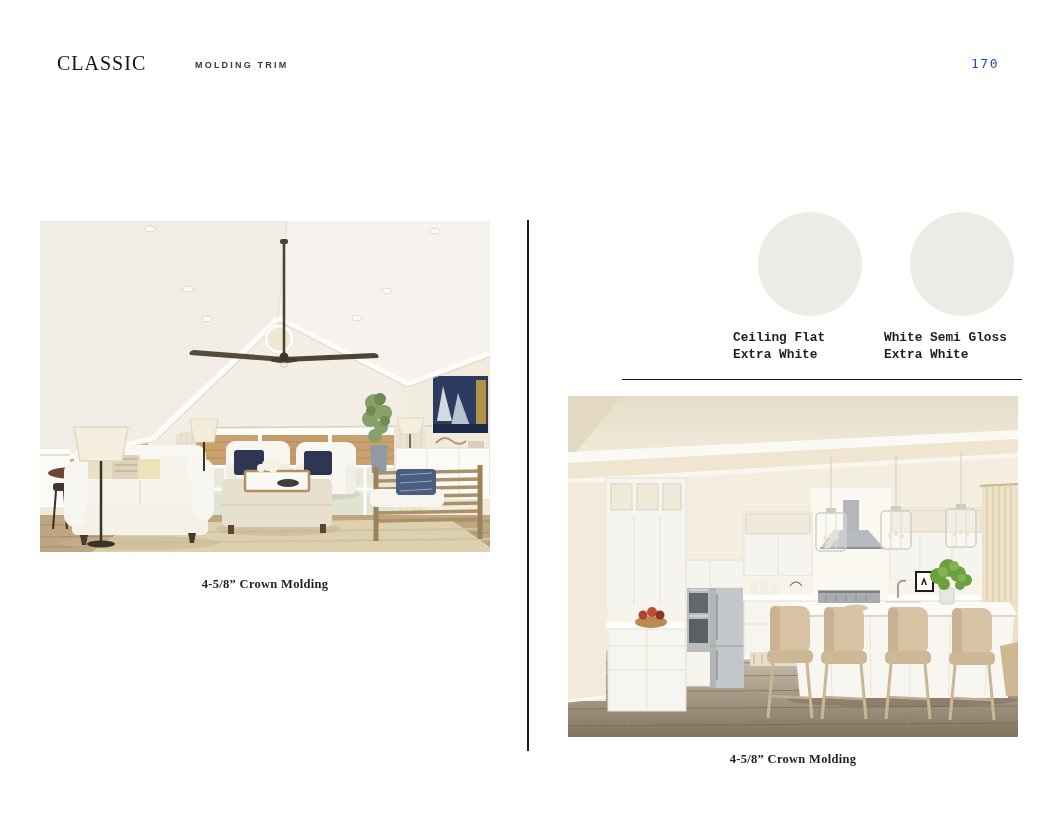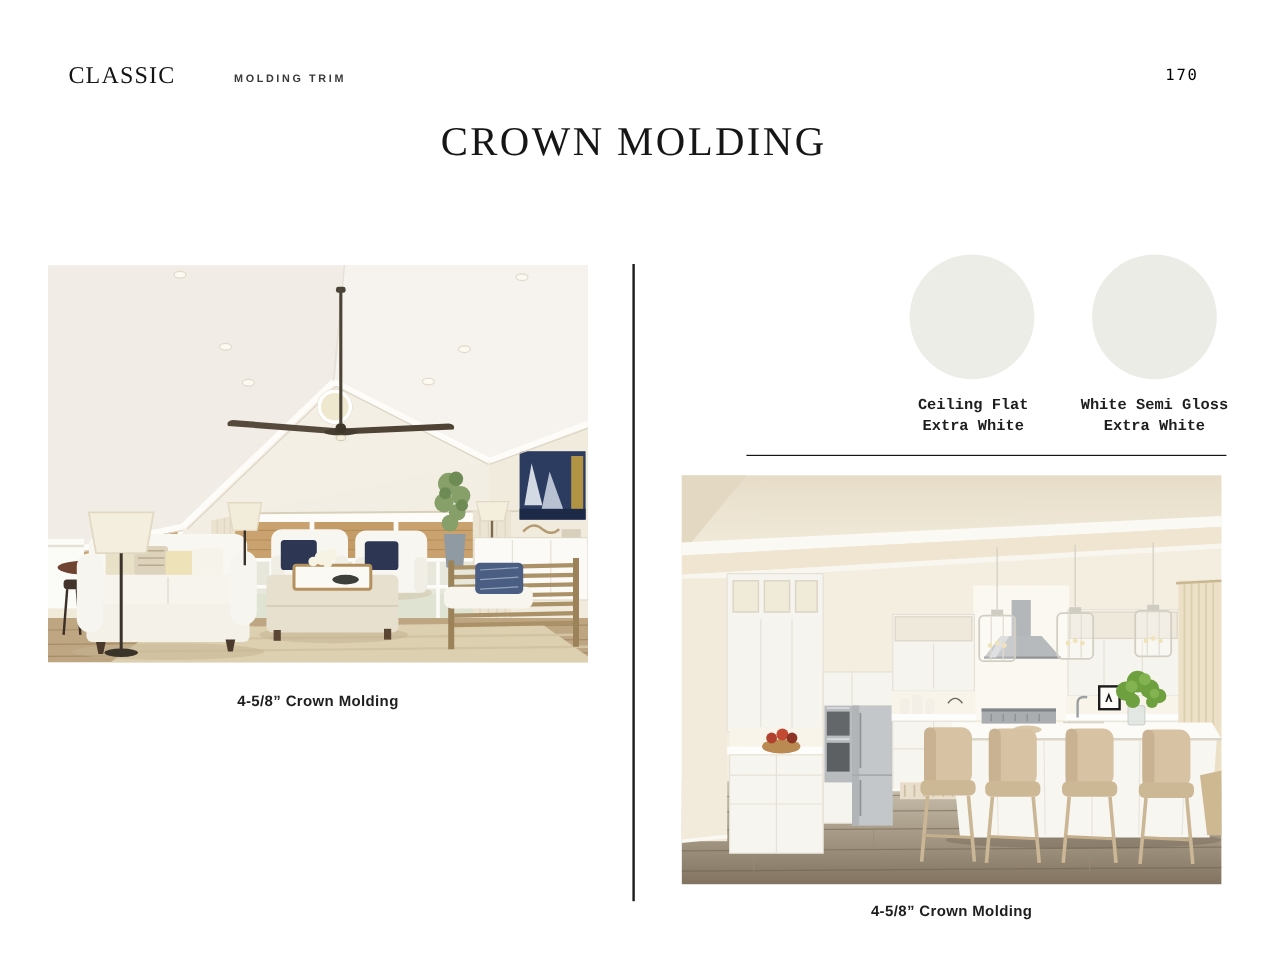--- a/index.html
+++ b/index.html
@@ -4,56 +4,55 @@
 <style>
   html,body{margin:0;padding:0;background:#ffffff;}
   .page{position:relative;width:1056px;height:816px;background:#ffffff;overflow:hidden;
         font-family:"Liberation Sans",sans-serif;}
   
   .collection{position:absolute;left:57px;top:52px;font-family:"Liberation Serif",serif;
         font-size:20px;letter-spacing:1px;color:#141414;}
   .section-label{position:absolute;left:195px;top:60px;font-size:9px;font-weight:700;
         letter-spacing:2.2px;color:#3a3a3a;}
   .page-number{position:absolute;left:971px;top:56px;font-family:"DejaVu Sans Mono",monospace;
-        font-size:13px;letter-spacing:1.5px;color:#000000;}
+        font-size:13px;letter-spacing:1.5px;color:#1d4ed8;}
   .page-title{position:absolute;left:0;top:100px;width:1056px;text-align:center;margin:0;
         font-family:"Liberation Serif",serif;font-weight:400;font-size:34px;
         letter-spacing:2px;color:#161616;}
   
   .figure{position:absolute;margin:0;}
   .fig-left{left:40px;top:221px;width:450px;height:331px;}
   .fig-right{left:568px;top:396px;width:450px;height:341px;}
   .figure svg{display:block;width:100%;height:100%;}
   .caption{position:absolute;width:450px;text-align:center;
-        font-family:Liberation Sans, sans-serif;font-weight:700;font-size:12.5px;
+        font-family:Liberation Serif, serif;font-weight:700;font-size:12.5px;
         letter-spacing:.3px;color:#1e1e1e;}
   .cap-left{left:40px;top:577px;}
   .cap-right{left:568px;top:752px;}
   
   .v-rule{position:absolute;left:527px;top:220px;width:1.5px;height:531px;background:#1c1c1c;}
   .h-rule{position:absolute;left:622px;top:379px;width:400px;height:1.4px;background:#161616;}
   
   .swatch-circle{position:absolute;width:104px;height:104px;border-radius:50%;top:212px;}
   .sw1{left:758px;}
   .sw2{left:910px;}
-  .swatch-label{position:absolute;top:329px;width:156px;text-align:center;
+  .swatch-label{position:absolute;top:329px;width:156px;text-align:left;
         font-family:"Liberation Mono",monospace;font-weight:700;font-size:12.8px;
         line-height:17px;color:#1e1e1e;}
   .swl1{left:733px;}
   .swl2{left:884px;}
 </style>
 </head>
 <body>
 
 <div class="page">
 
   <div class="collection">CLASSIC</div>
   <div class="section-label">MOLDING TRIM</div>
   <div class="page-number">170</div>
-  <h1 class="page-title">CROWN MOLDING</h1>
 
   <figure class="figure fig-left">
     <svg viewBox="0 0 450 331" role="img">
       <defs>
         <linearGradient id="lr-floor" x1="0" y1="0" x2="0" y2="1">
           <stop offset="0" stop-color="#c9b291"></stop>
             <stop offset="1" stop-color="#b1placeholder" stop-opacity="0"></stop>
         </linearGradient>
         <g id="lr-light">
             <ellipse rx="5" ry="2.8" fill="#fbf9f0" stroke="#e0dacb" stroke-width="1"></ellipse>

